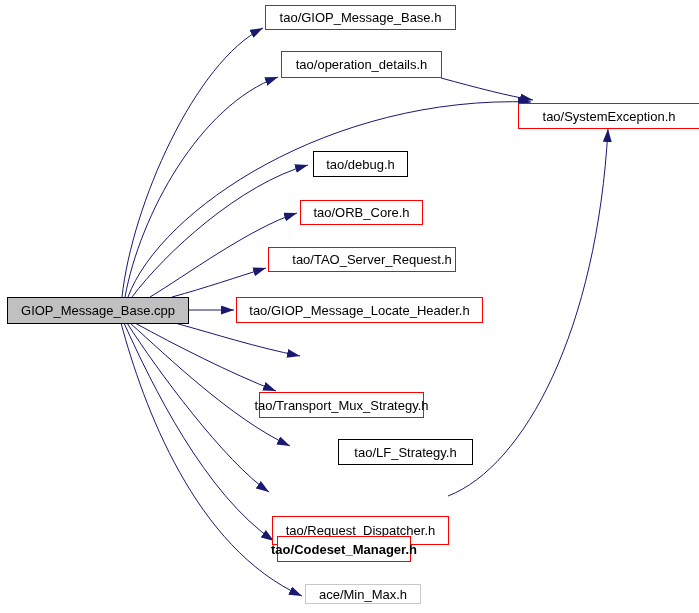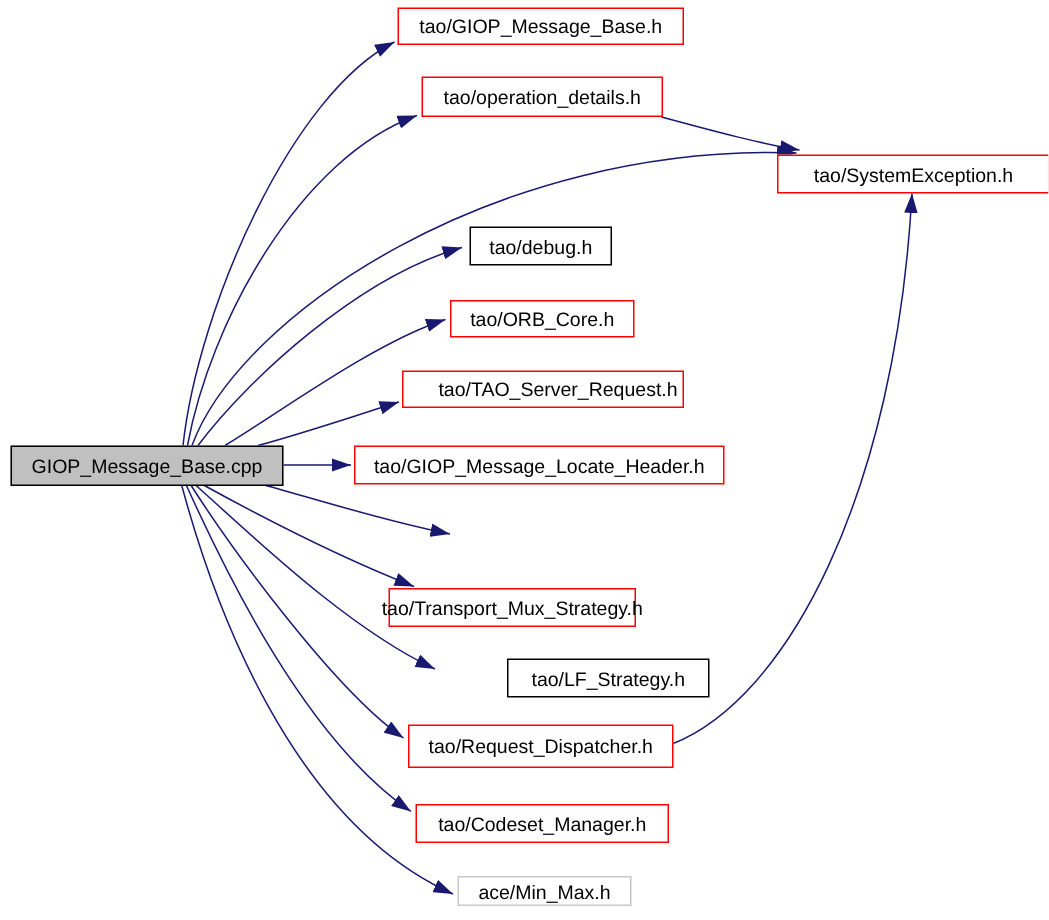--- a/index.html
+++ b/index.html
@@ -92,19 +92,19 @@
 
   <div class="node linked" style="left:268px; top:247px; width:188px; height:25px;padding-left:20px;">tao/TAO_Server_Request.h</div>
 
   <div class="node linked" style="left:236px; top:297px; width:247px; height:26px;">tao/GIOP_Message_Locate_Header.h</div>
 
 
   <div class="node linked" style="left:259px; top:392px; width:165px; height:26px;">tao/Transport_Mux_Strategy.h</div>
 
   <div class="node plain" style="left:293px; top:439px; width:135px; height:26px;margin-left:45px;">tao/LF_Strategy.h</div>
 
-  <div class="node linked" style="left:272px; top:483px; width:177px; height:29px;">tao/Request_Dispatcher.h</div>
+  <div class="node linked" style="left:272px; top:516px; width:177px; height:29px;">tao/Request_Dispatcher.h</div>
 
-  <div class="node linked" style="left:277px; top:536px; width:169px; height:26px;">tao/Codeset_Manager.h</div>
+  <div class="node linked" style="left:277px; top:536px; width:134px; height:26px;font-weight:bold;">tao/Codeset_Manager.h</div>
 
   <div class="node external" style="left:305px; top:584px; width:116px; height:20px;">ace/Min_Max.h</div>
 
 </div>
 
 </body></html>

